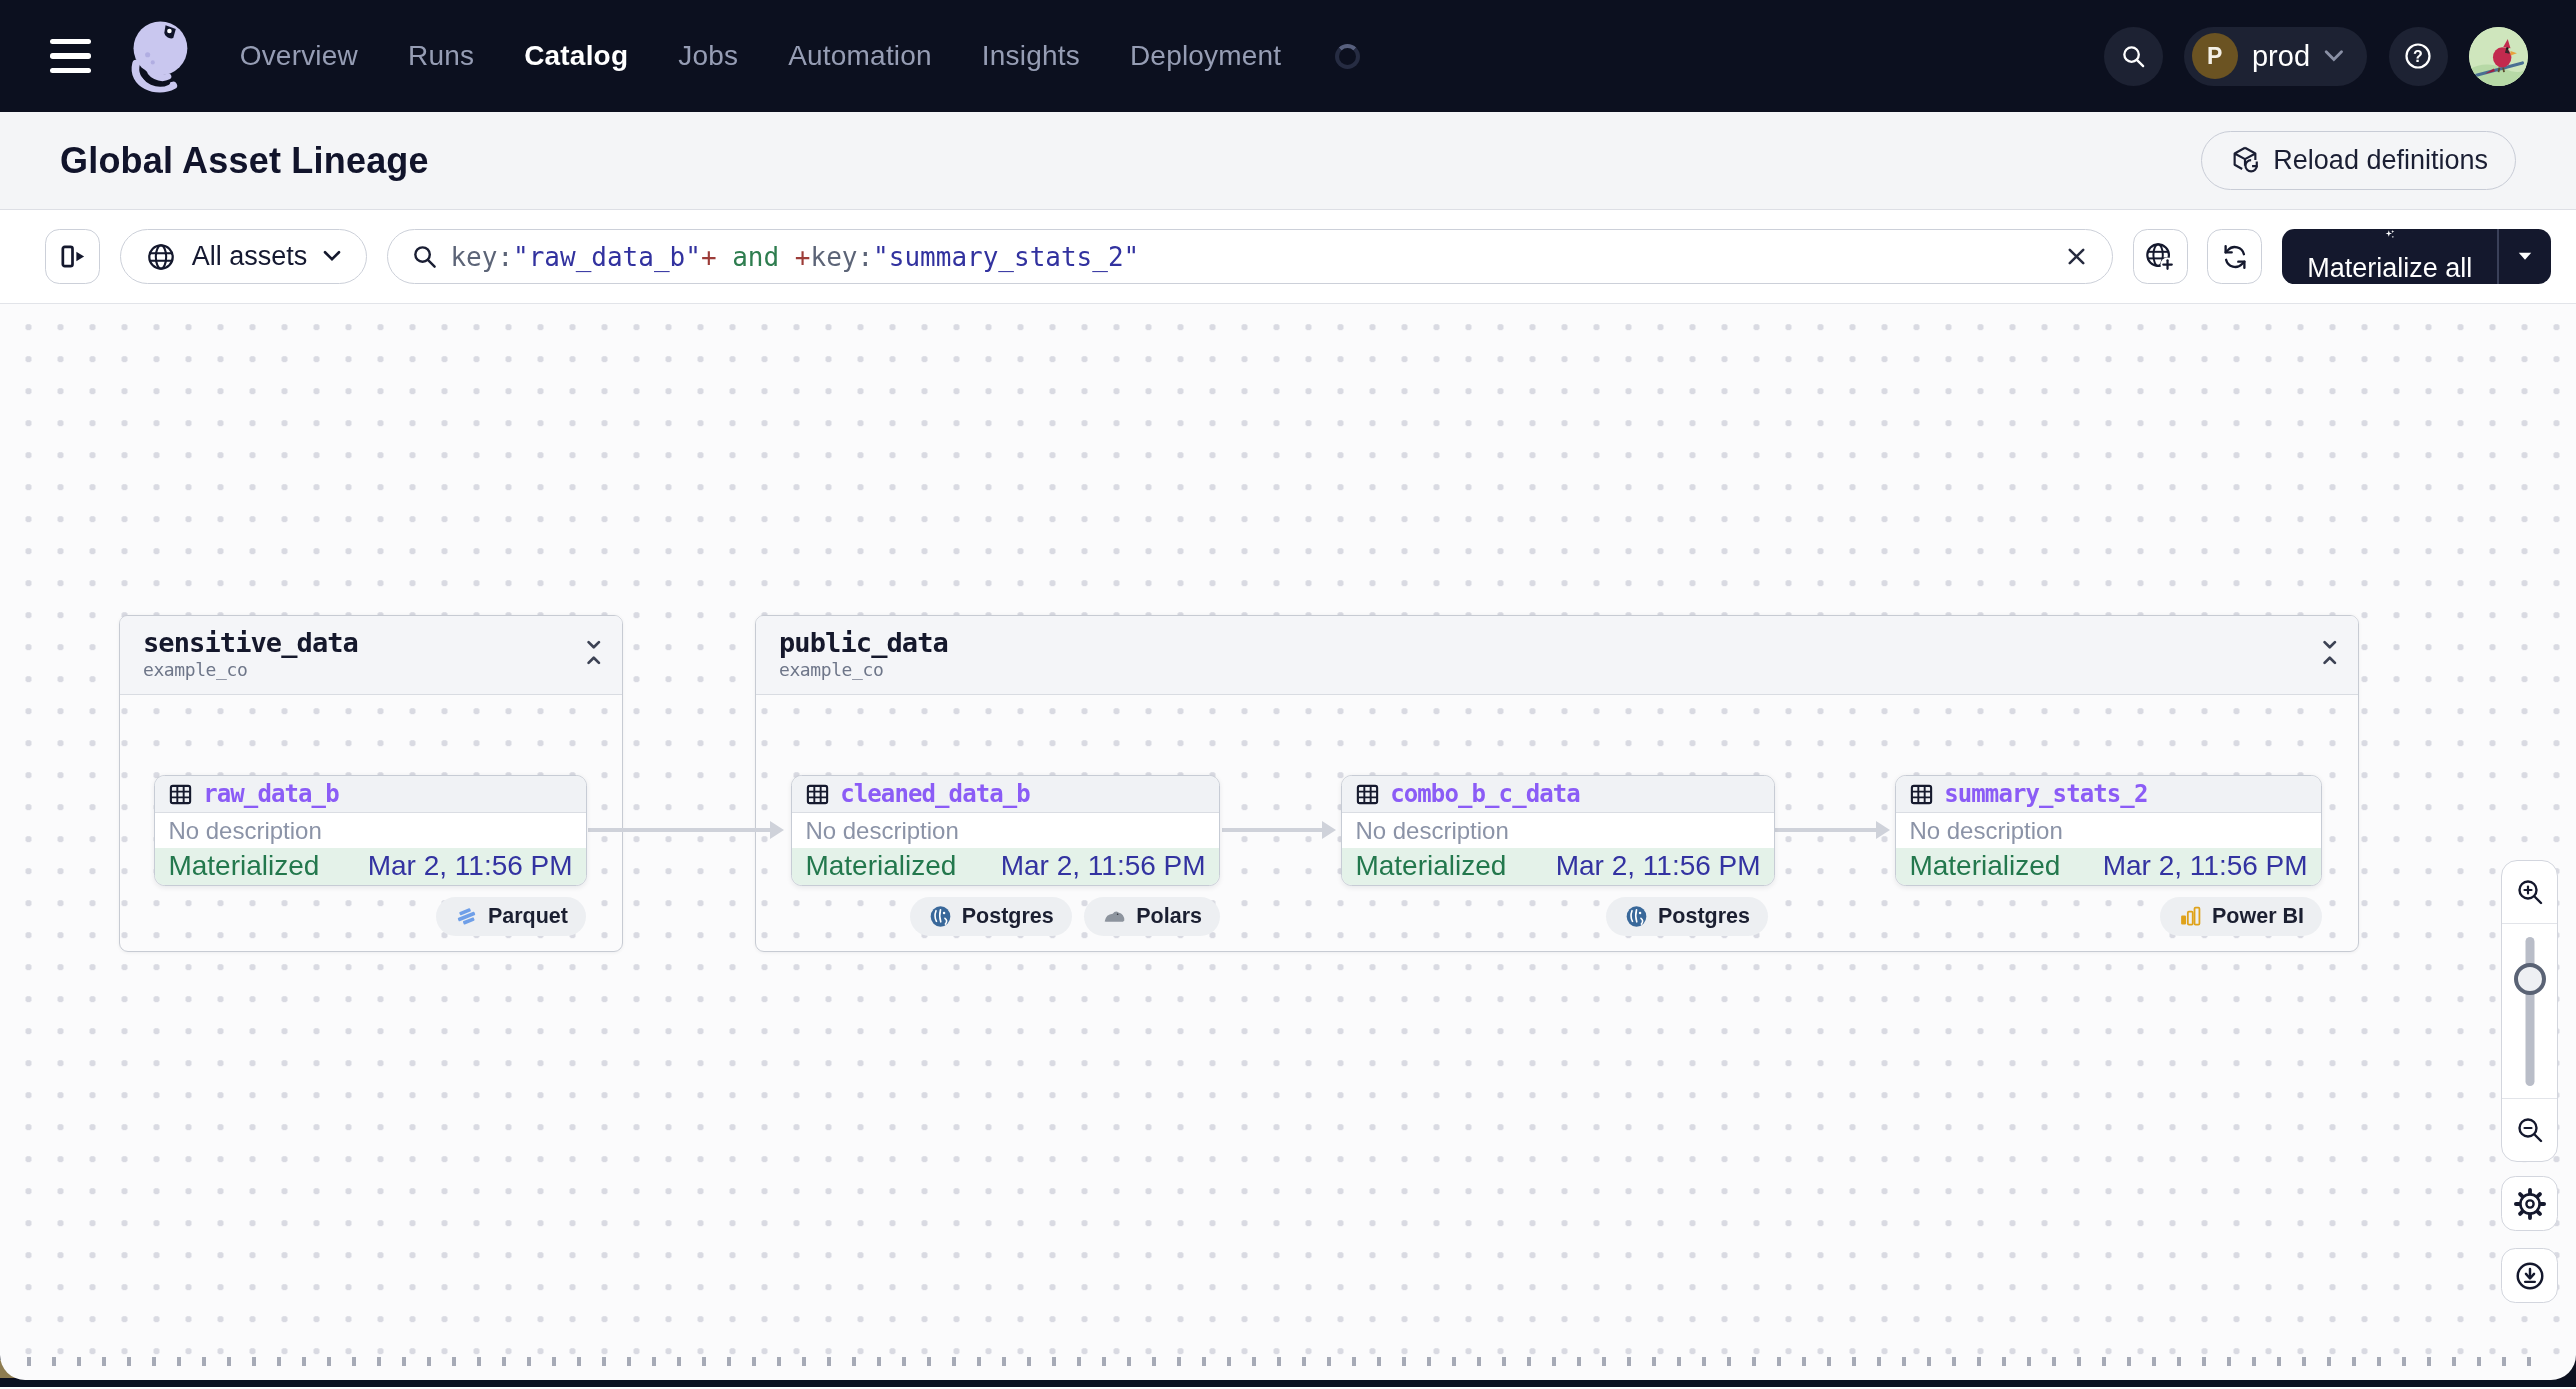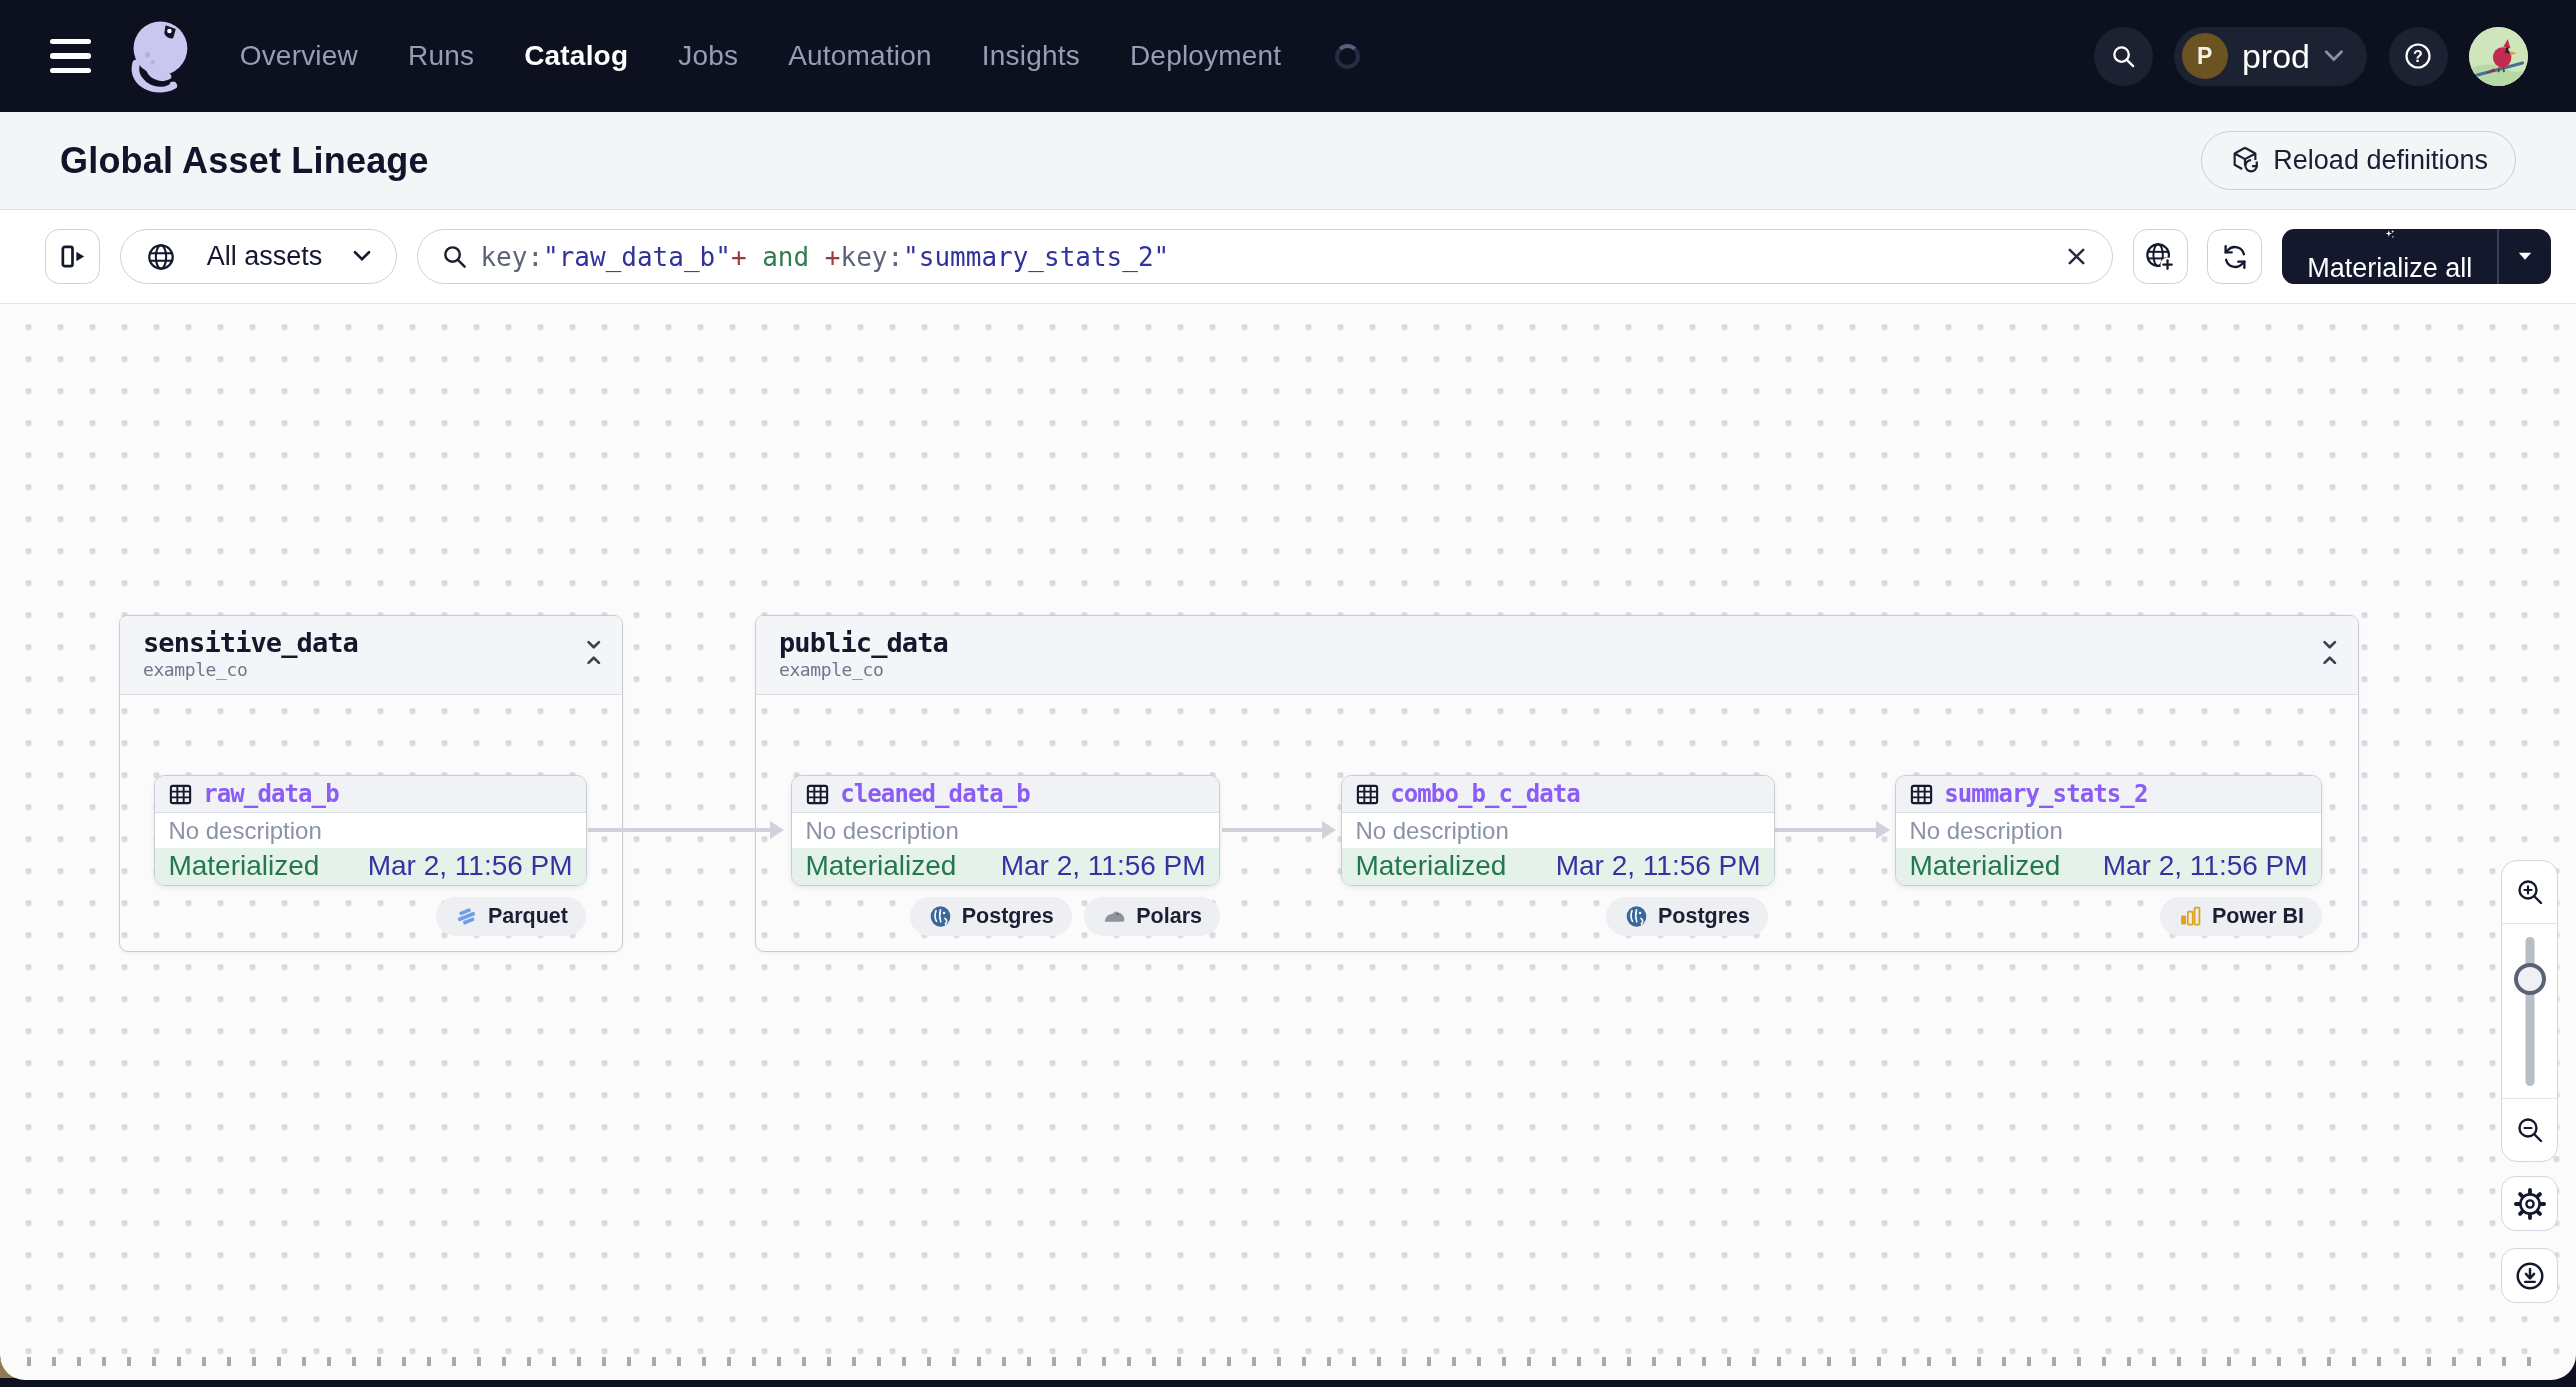--- a/index.html
+++ b/index.html
@@ -17,39 +17,39 @@
   .nav-link.active { color:#ffffff; font-weight:700; }
   .spinner { width:25px; height:25px; border-radius:50%; border:4.5px solid #262c42; border-top-color:#58607e;
     margin-left:3.6px; }
   .nav-right { margin-left:auto; display:flex; align-items:center; gap:21.5px; }
   .icon-circle { width:59px; height:59px; border-radius:50%; background:#1d2233; border:none; display:flex;
     align-items:center; justify-content:center; cursor:pointer; }
   .deploy-pill { height:59px; border-radius:29.5px; background:#1d2233; border:none; display:flex; align-items:center;
     gap:14.3px; padding:0 23px 0 7.2px; cursor:pointer; }
   .deploy-avatar { width:46px; height:46px; border-radius:50%; background:#6b5322; color:#f4f0e6; font-size:23px;
     font-weight:700; display:flex; align-items:center; justify-content:center; }
-  .deploy-label { color:#ffffff; font-size:34px; }
+  .deploy-label { color:#ffffff; font-size:29px; }
   .user-avatar { width:59px; height:59px; border-radius:50%; overflow:hidden; border:none; cursor:pointer; padding:0;
     background:#cfe6bd; }
 
   
   .page-header { height:98px; background:#f4f5f7; border-bottom:1.8px solid #dddfe5; display:flex; align-items:center;
     padding:0 60px; }
   .page-title { font-size:36px; font-weight:700; color:#11142b; letter-spacing:0.2px; }
   .reload-btn { margin-left:auto; height:59px; border-radius:29.5px; border:1.8px solid #c8ccd6; background:transparent;
     display:flex; align-items:center; gap:12.5px; padding:0 27px; font-size:27px; color:#1a1e33; cursor:pointer;
     font-family:"Liberation Sans",sans-serif; }
 
   
   .toolbar { height:94px; background:#ffffff; border-bottom:1.8px solid #e2e4e9; display:flex; align-items:center;
     gap:19.7px; padding:0 25px 0 45px; }
   .sq-btn { width:55px; height:55px; border-radius:14.3px; border:1.8px solid #ccd0d9; background:#ffffff;
     display:flex; align-items:center; justify-content:center; cursor:pointer; flex:none; }
   .scope-btn { height:55px; border-radius:28px; border:1.8px solid #ccd0d9; background:#ffffff; display:flex;
-    align-items:center; gap:31px; padding:0 25px; font-size:27px; color:#141830; cursor:pointer; flex:none;
+    align-items:center; gap:16px; padding:0 25px; font-size:27px; color:#141830; cursor:pointer; flex:none;
     font-family:"Liberation Sans",sans-serif; }
   .searchbox { flex:1; height:55px; border-radius:28px; border:1.8px solid #ccd0d9; background:#ffffff; display:flex;
     align-items:center; gap:12.5px; padding:0 23px; cursor:text; }
   .query { font-family:"DejaVu Sans Mono", monospace; font-size:26px; white-space:pre; flex:1; }
   .qk { color:#5c6477; } .qs { color:#32329f; } .qp { color:#9c3c38; } .qa { color:#2e7d4f; }
   .clear-x { background:none; border:none; cursor:pointer; display:flex; align-items:center; }
   .mat-split { height:55px; border-radius:12.5px; background:#14182d; display:flex; align-items:stretch; overflow:hidden; flex:none; }
   .mat-main { display:flex; align-items:center; gap:14.3px; padding:0 25px; background:none; border:none; cursor:pointer;
     color:#fff; font-size:27px; font-family:"Liberation Sans",sans-serif;flex-direction:column; }
   .mat-divider { width:1.8px; background:#3a4059; }

